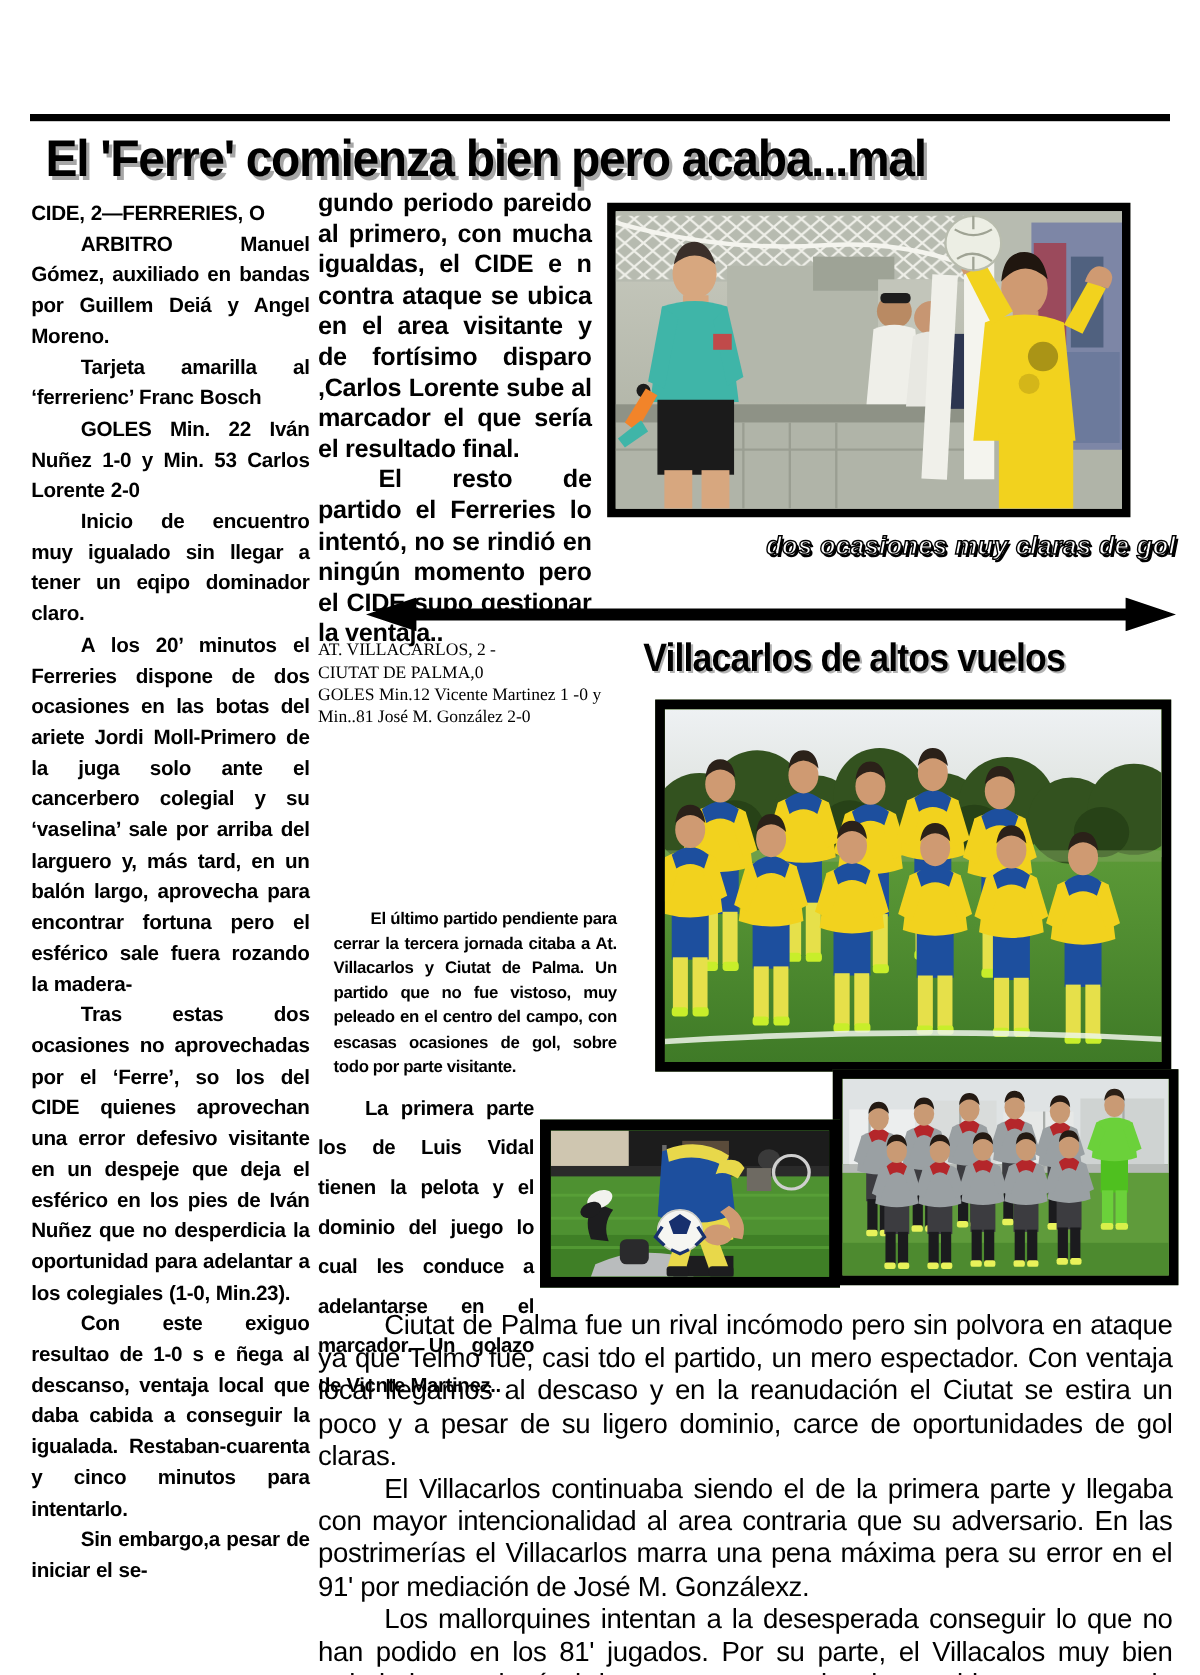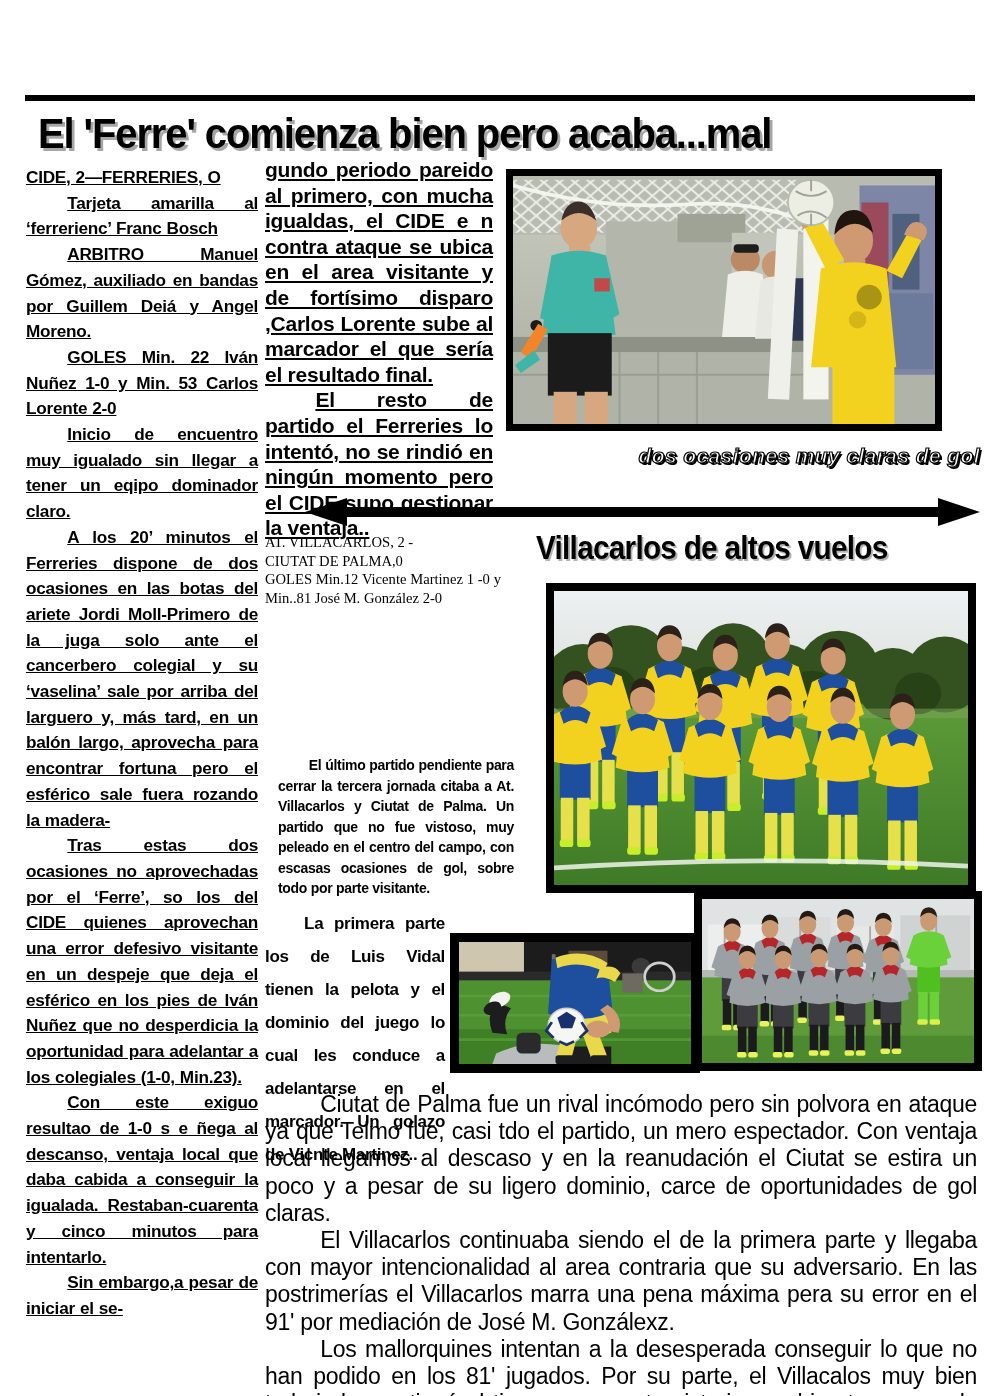--- a/index.html
+++ b/index.html
@@ -46,21 +46,21 @@
     white-space:nowrap;
     text-shadow:2px 2px 0 rgba(0,0,0,0.30);
   }
 
   
   .col{
     position:absolute;
     text-align:justify;
     -webkit-hyphens:none; hyphens:none;
   }
-  .col p{ margin:0; text-indent:2.4em;text-decoration:underline; }
+  .col p{ margin:0; text-indent:2.4em; }
   .col p.noind{ text-indent:0; }
 
   
   .col1{
     left:26px; top:122px; width:232px;
     font-size:17.2px;
     line-height:25.7px;
     font-weight:600;
     letter-spacing:-0.25px;
     word-spacing:0.5px;
@@ -169,22 +169,22 @@
 <body>
 
 <div class="page">
 
   <div class="top-rule"></div>
 
   <div class="headline1">El 'Ferre' comienza bien pero acaba...mal</div>
 
   <div class="col col1">
     <p class="noind">CIDE, 2—FERRERIES, O</p>
+    <p>ARBITRO Manuel Gómez, auxiliado en bandas por Guillem Deiá y Angel Moreno.</p>
     <p>Tarjeta amarilla al ‘ferrerienc’ Franc Bosch</p>
-    <p>ARBITRO Manuel Gómez, auxiliado en bandas por Guillem Deiá y Angel Moreno.</p>
     <p>GOLES Min. 22 Iván Nuñez 1-0 y Min. 53 Carlos Lorente 2-0</p>
     <p>Inicio de encuentro muy igualado sin llegar a tener un eqipo dominador claro.</p>
     <p>A los 20’ minutos el Ferreries dispone de dos ocasiones en las botas del ariete Jordi Moll-Primero de la juga solo ante el cancerbero colegial y su ‘vaselina’ sale por arriba del larguero y, más tard, en un balón largo, aprovecha para encontrar fortuna pero el esférico sale fuera rozando la madera-</p>
     <p>Tras estas dos ocasiones no aprovechadas por el ‘Ferre’, so los del CIDE quienes aprovechan una error defesivo visitante en un despeje que deja el esférico en los pies de  Iván Nuñez que no desperdicia la oportunidad para adelantar a los colegiales (1-0, Min.23).</p>
     <p>Con este exiguo resultao de 1-0  s   e ñega al descanso, ventaja local que daba cabida a conseguir la igualada.  Restaban-cuarenta y cinco minutos para intentarlo.</p>
     <p>Sin  embargo,a pesar de iniciar el se-</p>
   </div>
 
   <div class="col col2a">
     <p class="noind">gundo periodo pareido al primero, con mucha igualdas, el CIDE e n contra ataque se ubica en el area visitante y de fortísimo disparo ,Carlos Lorente sube al marcador el que sería el resultado final.</p>

